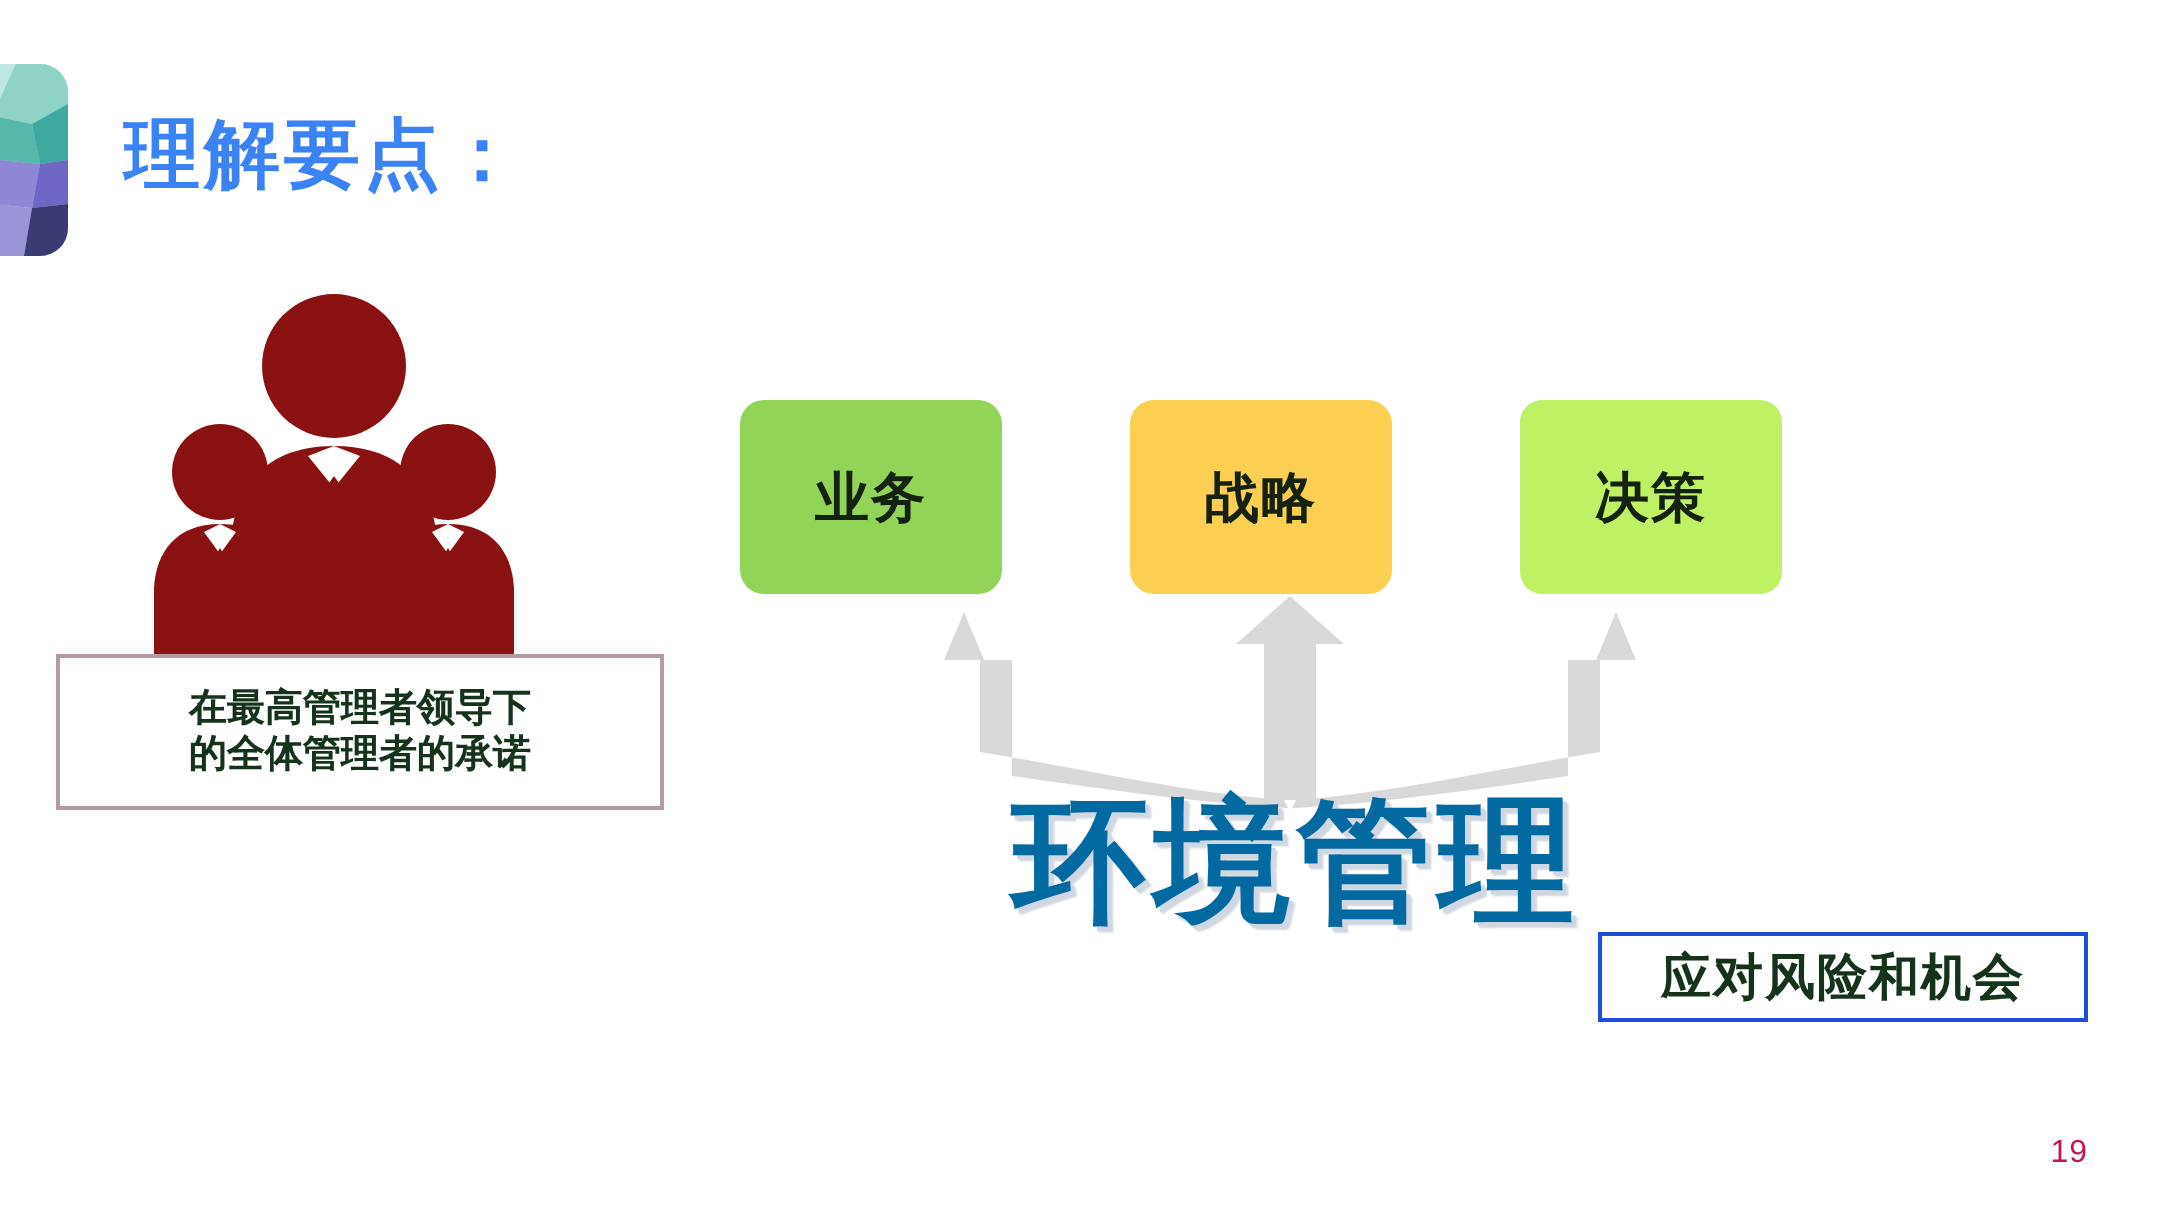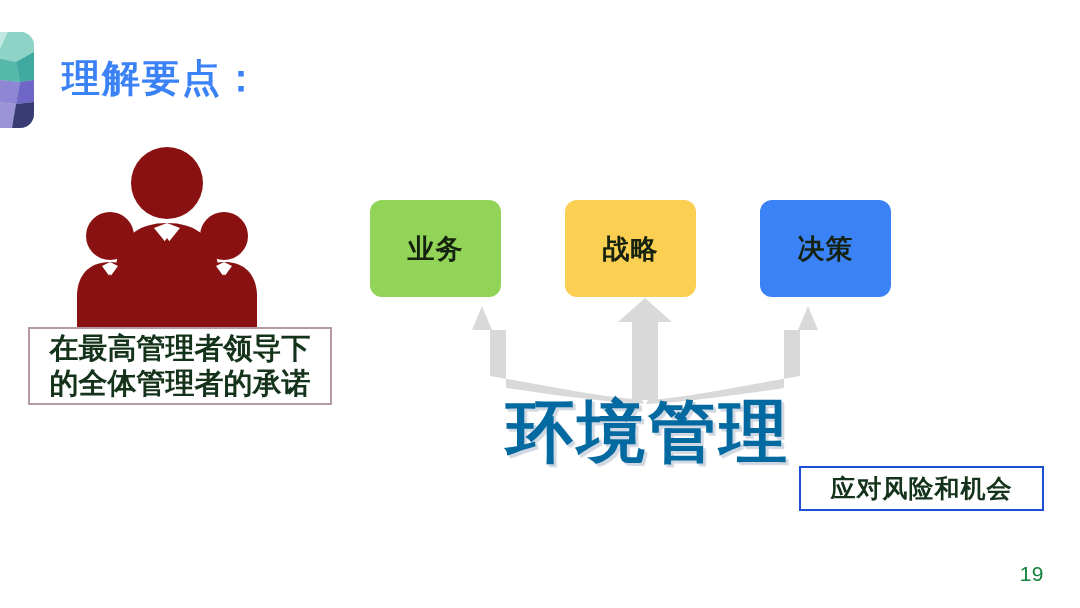--- a/index.html
+++ b/index.html
@@ -62,21 +62,21 @@
     width: 304px;
     height: 78px;
     border: 2px solid #b49aa2;
     background: #ffffff;
     box-sizing: border-box;
     display: flex;
     align-items: center;
     justify-content: center;
   }
   .note-text {
-    font-size: 29px;
+    font-size: 19px;
     font-weight: 700;
     color: #14331a;
     line-height: 1.22;
     text-align: left;
     letter-spacing: 0px;
     padding: 0 6px;
   }
 
   
   .card {
@@ -140,22 +140,22 @@
     font-weight: 700;
     color: #14331a;
     letter-spacing: 1px;
   }
 
   
   .page-number {
     position: absolute;
     right: 36px;
     bottom: 22px;
-    font-size: 21px;
-    color: #15803d;
+    font-size: 16px;
+    color: #be185d;
     letter-spacing: 0.5px;
   }
 </style>
 </head>
 <body>
 
 <div id="slide">
 
   <div class="logo">
     <svg viewBox="0 0 52 96" preserveAspectRatio="none" aria-hidden="true">
@@ -205,21 +205,21 @@
 
   <div class="note-box">
     <div class="note-text">
       <div>在最高管理者领导下</div>
       <div>的全体管理者的承诺</div>
     </div>
   </div>
 
   <div class="card" id="card-business" style="background: rgb(146, 212, 87);">业务</div>
   <div class="card" id="card-strategy" style="background: rgb(251, 207, 82);">战略</div>
-  <div class="card" id="card-decision" style="background: #3b82f6;">决策</div>
+  <div class="card" id="card-decision" style="background: #bef264; border-radius: 11px;">决策</div>
 
   <div class="arrows">
     <svg viewBox="0 0 450 108" aria-hidden="true">
       <g fill="#d9d9d9">
 
         <path d="M222 104
                  C 170 100, 120 88, 70 80
                  L 70 34
                  L 52 34
                  L 62 10

